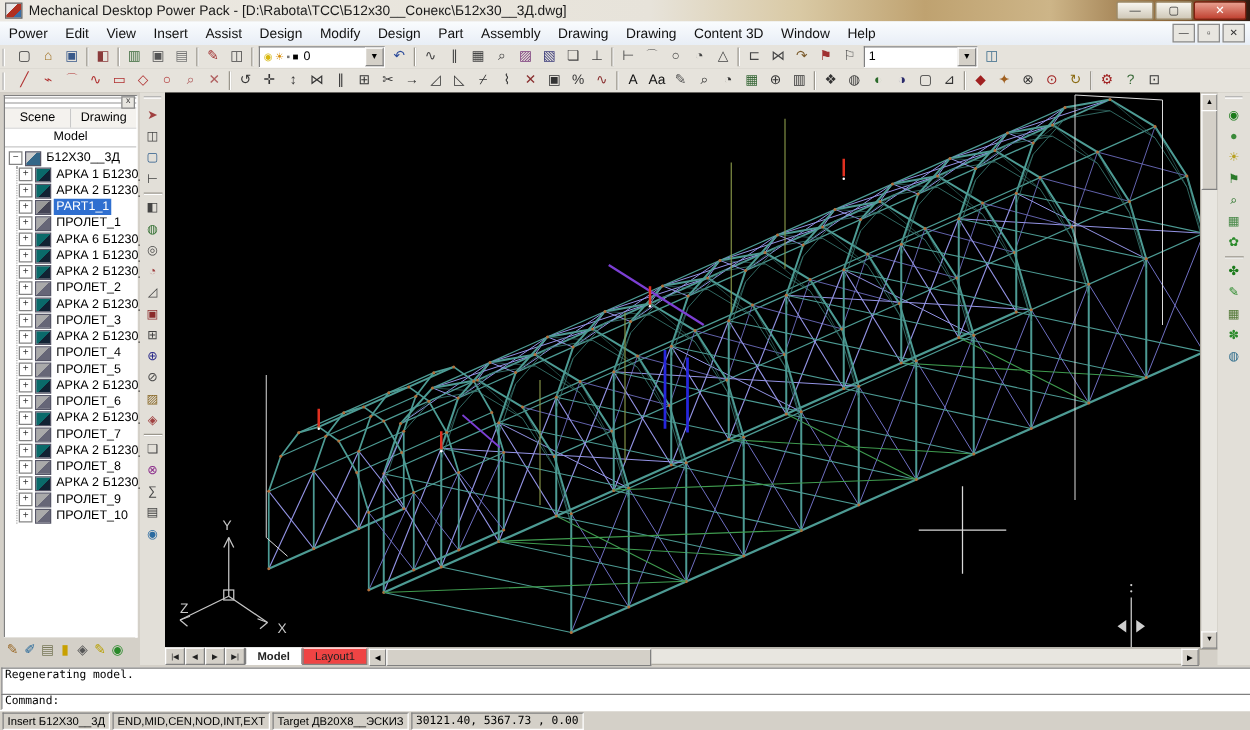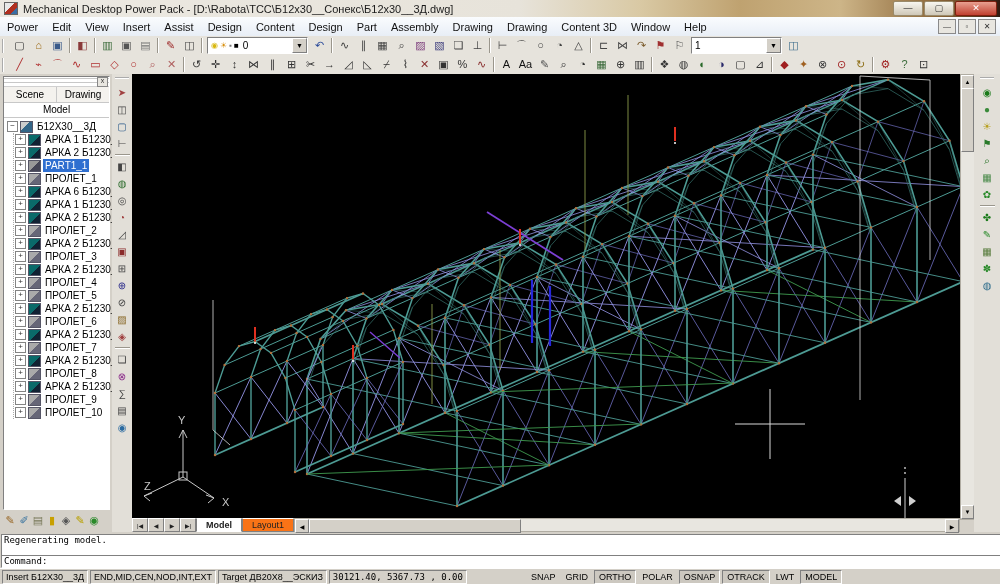--- a/index.html
+++ b/index.html
@@ -70,21 +70,21 @@
   .hgrip{height:3px;width:14px;border-top:2px groove #fff;margin:3px 0 2px;}
   .vsep{height:1px;width:15px;background:#9a968c;border-bottom:1px solid #fff;margin:2px 0;}
   
   .canvas{left:132px;top:74px;width:828px;height:444px;background:#000;}
   
   .tabbar{left:132px;top:518px;width:828px;height:14px;background:#d4d0c8;display:flex;align-items:stretch;
     font-size:9px;}
   .navbtn{width:14px;border:1px solid;border-color:#fff #808080 #808080 #fff;background:#d4d0c8;
     display:flex;align-items:center;justify-content:center;font-size:6px;color:#222;}
   .dtab{padding:0 9px;display:flex;align-items:center;border:1px solid #808080;border-top-color:#fff;
-    background:#f97316;color:#222;}
+    background:#ef4444;color:#222;}
   .dtab.active{background:#fff;font-weight:bold;border-bottom-color:#fff;}
   .hscroll{flex:1;position:relative;background:#e8e6e0;border:1px solid #b0aca2;}
   .hthumb{position:absolute;left:8px;top:0;width:210px;height:100%;background:#d4d0c8;
     border:1px solid;border-color:#fff #808080 #808080 #fff;}
   .harrow{position:absolute;top:0;width:12px;height:100%;background:#d4d0c8;border:1px solid;
     border-color:#fff #808080 #808080 #fff;font-size:6px;display:flex;align-items:center;justify-content:center;}
   
   .vscroll{left:960px;top:74px;width:13px;height:444px;background:#e8e6e0;border:1px solid #b0aca2;}
   .varrow{position:absolute;left:0;width:11px;height:12px;background:#d4d0c8;border:1px solid;
     border-color:#fff #808080 #808080 #fff;font-size:6px;display:flex;align-items:center;justify-content:center;}
@@ -122,21 +122,21 @@
 </div>
 
 <div class="abs menubar">
   <div id="menu-items" style="display:flex;">
       <div class="menuitem">Power</div>
       <div class="menuitem">Edit</div>
       <div class="menuitem">View</div>
       <div class="menuitem">Insert</div>
       <div class="menuitem">Assist</div>
       <div class="menuitem">Design</div>
-      <div class="menuitem">Content</div>
+      <div class="menuitem">Modify</div>
       <div class="menuitem">Design</div>
       <div class="menuitem">Part</div>
       <div class="menuitem">Assembly</div>
       <div class="menuitem">Drawing</div>
       <div class="menuitem">Drawing</div>
       <div class="menuitem">Content 3D</div>
       <div class="menuitem">Window</div>
       <div class="menuitem">Help</div>
     </div>
   <div class="mdibtns">
@@ -949,23 +949,13 @@
   </div>
   <div class="cmdline">Command:</div>
 </div>
 
 <div class="abs statusbar">
   <div class="sseg">Insert Б12Х30__3Д</div>
   <div class="sseg">END,MID,CEN,NOD,INT,EXT</div>
   <div class="sseg">Target ДВ20Х8__ЭСКИЗ</div>
   <div class="sseg scoords">30121.40, 5367.73 , 0.00</div>
   <div style="width:58px;"></div>
-  <span id="status-toggles" style="display:flex;align-items:center;">
-      <div class="stoggle">SNAP</div>
-      <div class="stoggle">GRID</div>
-      <div class="stoggle on">ORTHO</div>
-      <div class="stoggle">POLAR</div>
-      <div class="stoggle on">OSNAP</div>
-      <div class="stoggle on">OTRACK</div>
-      <div class="stoggle">LWT</div>
-      <div class="stoggle on">MODEL</div>
-    </span>
 </div>
 
 </body></html>

